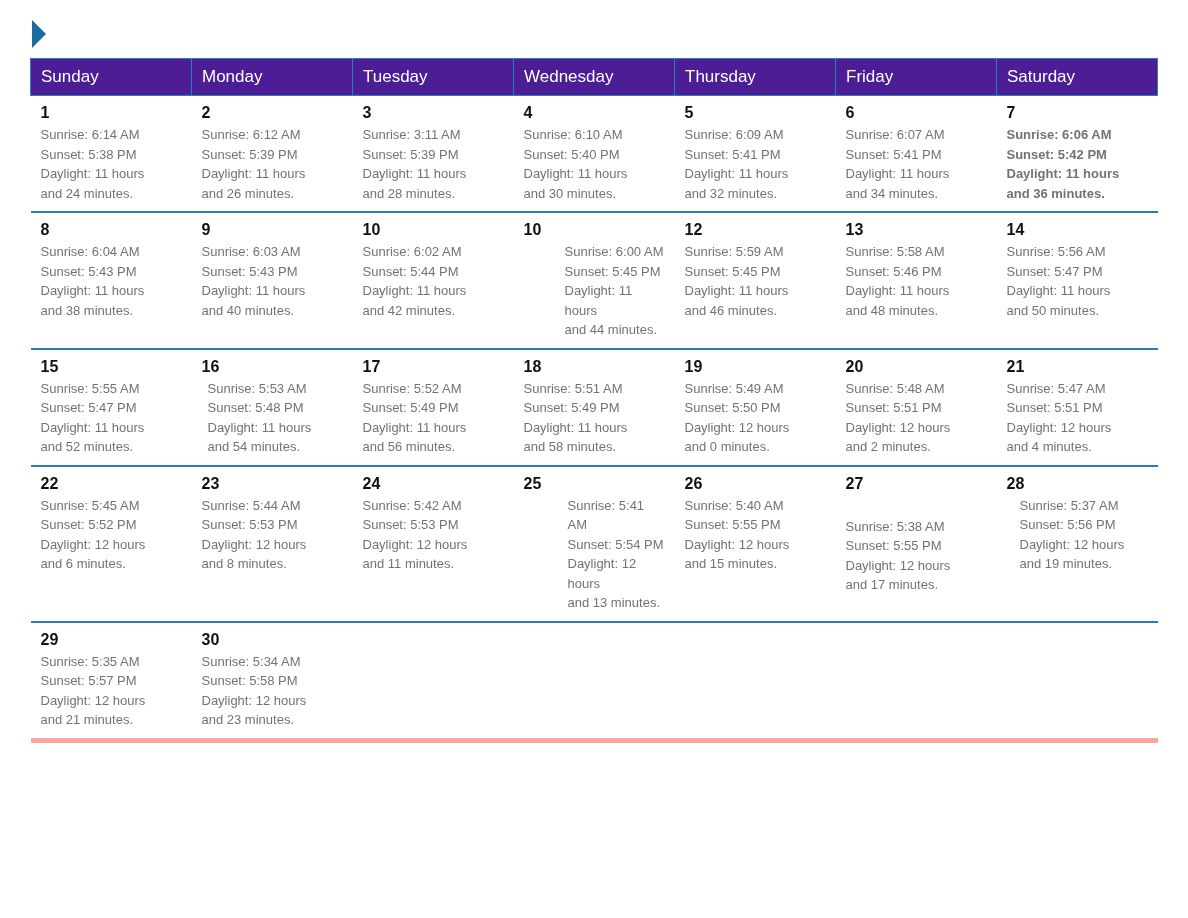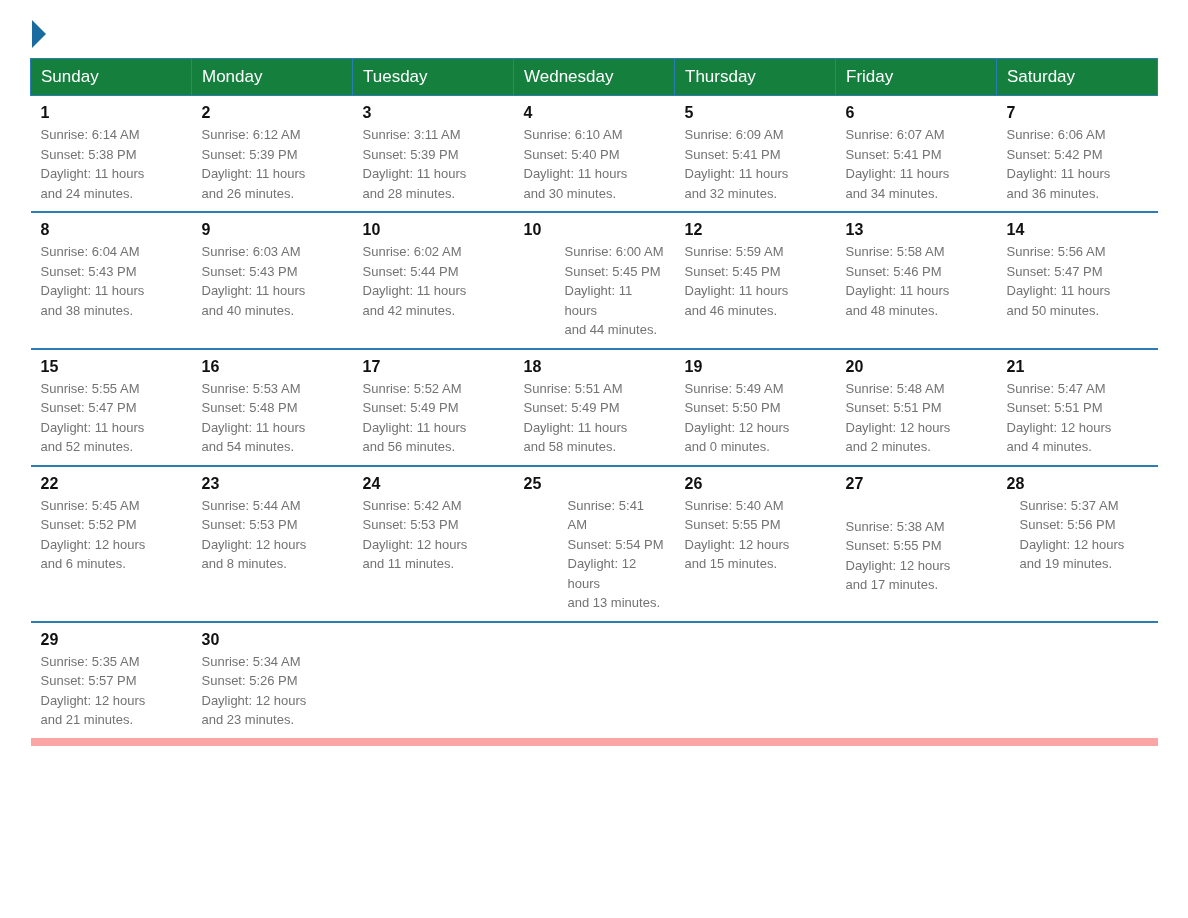--- a/index.html
+++ b/index.html
@@ -54,21 +54,21 @@
       font-size: 22px;
       color: #444;
       margin-top: 4px;
     }
     table {
       width: 100%;
       border-collapse: collapse;
       margin-top: 10px;
     }
     thead th {
-      background-color: #15803d;
+      background-color: #4c1d95;
       color: #fff;
       font-size: 17px;
       font-weight: normal;
       padding: 8px 10px;
       text-align: left;
       border: 1px solid #2a7db5;
     }
     tbody tr {
       border-bottom: 2px solid #2a7db5;
     }
@@ -87,21 +87,21 @@
       display: block;
       margin-bottom: 3px;
       color: #111;
     }
     .day-info {
       font-size: 13px;
       color: #737373;
       line-height: 1.5;
     }
     tbody tr:last-child {
-      border-bottom: 8px solid #fca5a5;
+      border-bottom: 5px solid #fca5a5;
     }
   </style>
 </head>
 <body>
 
 <div class="header">
   <div class="logo">
     <div class="logo-text">
       <span class="logo-general"></span>
       <div class="logo-arrow"></div>
@@ -165,21 +165,21 @@
         </td>
         <td>
           <span class="day-number">6</span>
           <div class="day-info" style="white-space: pre-line;">Sunrise: 6:07 AM
 Sunset: 5:41 PM
 Daylight: 11 hours
 and 34 minutes.</div>
         </td>
         <td>
           <span class="day-number">7</span>
-          <div class="day-info" style="white-space: pre-line;">Sunrise: 6:06 AM
+          <div class="day-info" style="white-space: pre-line; font-weight: bold;">Sunrise: 6:06 AM
 Sunset: 5:42 PM
 Daylight: 11 hours
 and 36 minutes.</div>
         </td>
       </tr>
       <tr>
         <td>
           <span class="day-number">8</span>
           <div class="day-info" style="white-space: pre-line;">Sunrise: 6:04 AM
 Sunset: 5:43 PM
@@ -232,21 +232,21 @@
       <tr>
         <td>
           <span class="day-number">15</span>
           <div class="day-info" style="white-space: pre-line;">Sunrise: 5:55 AM
 Sunset: 5:47 PM
 Daylight: 11 hours
 and 52 minutes.</div>
         </td>
         <td>
           <span class="day-number">16</span>
-          <div class="day-info" style="white-space: pre-line;">Sunrise: 5:53 AM
+          <div class="day-info" style="white-space: pre-line; margin-left: 6px;">Sunrise: 5:53 AM
 Sunset: 5:48 PM
 Daylight: 11 hours
 and 54 minutes.</div>
         </td>
         <td>
           <span class="day-number">17</span>
           <div class="day-info" style="white-space: pre-line;">Sunrise: 5:52 AM
 Sunset: 5:49 PM
 Daylight: 11 hours
 and 56 minutes.</div>
@@ -335,21 +335,21 @@
         <td>
           <span class="day-number">29</span>
           <div class="day-info" style="white-space: pre-line;">Sunrise: 5:35 AM
 Sunset: 5:57 PM
 Daylight: 12 hours
 and 21 minutes.</div>
         </td>
         <td>
           <span class="day-number">30</span>
           <div class="day-info" style="white-space: pre-line;">Sunrise: 5:34 AM
-Sunset: 5:26 PM
+Sunset: 5:58 PM
 Daylight: 12 hours
 and 23 minutes.</div>
         </td>
         <td></td>
         <td></td>
         <td></td>
         <td></td>
         <td></td>
       </tr>
     </tbody>

